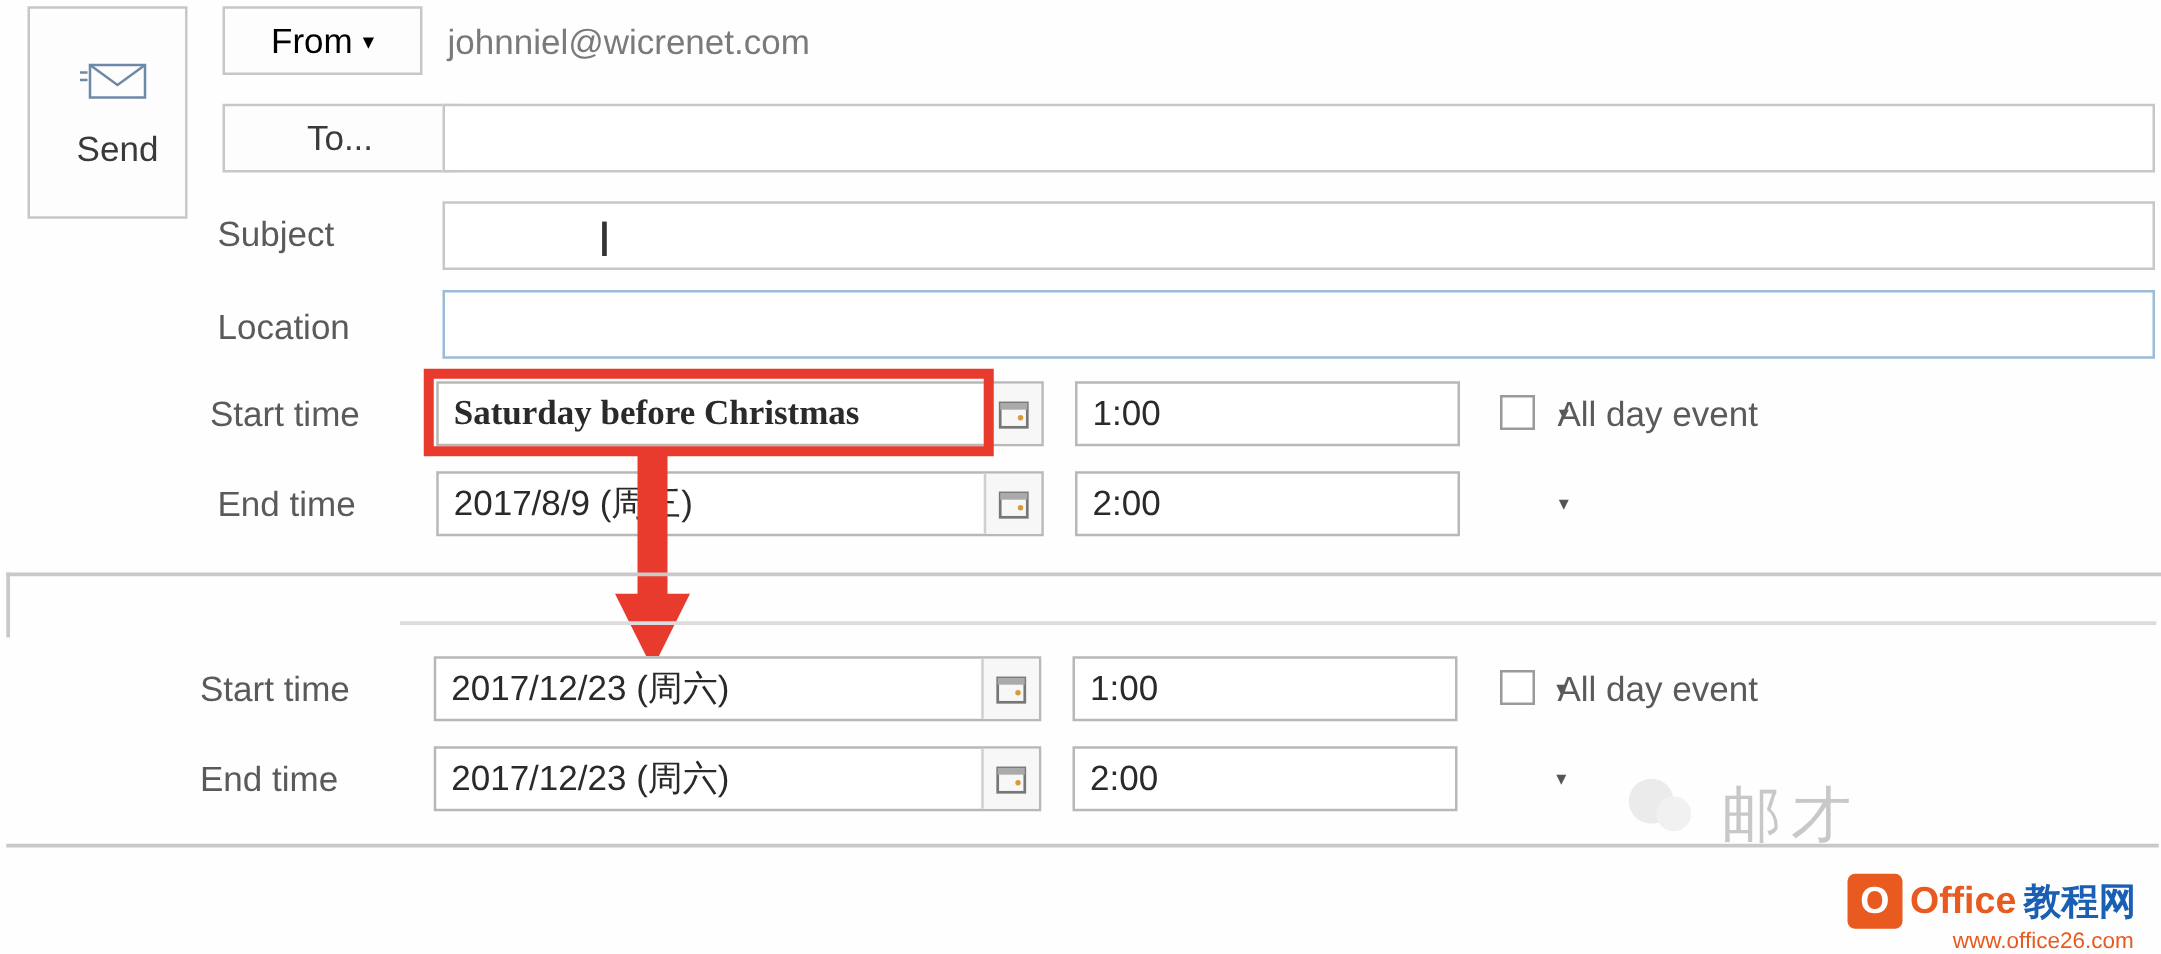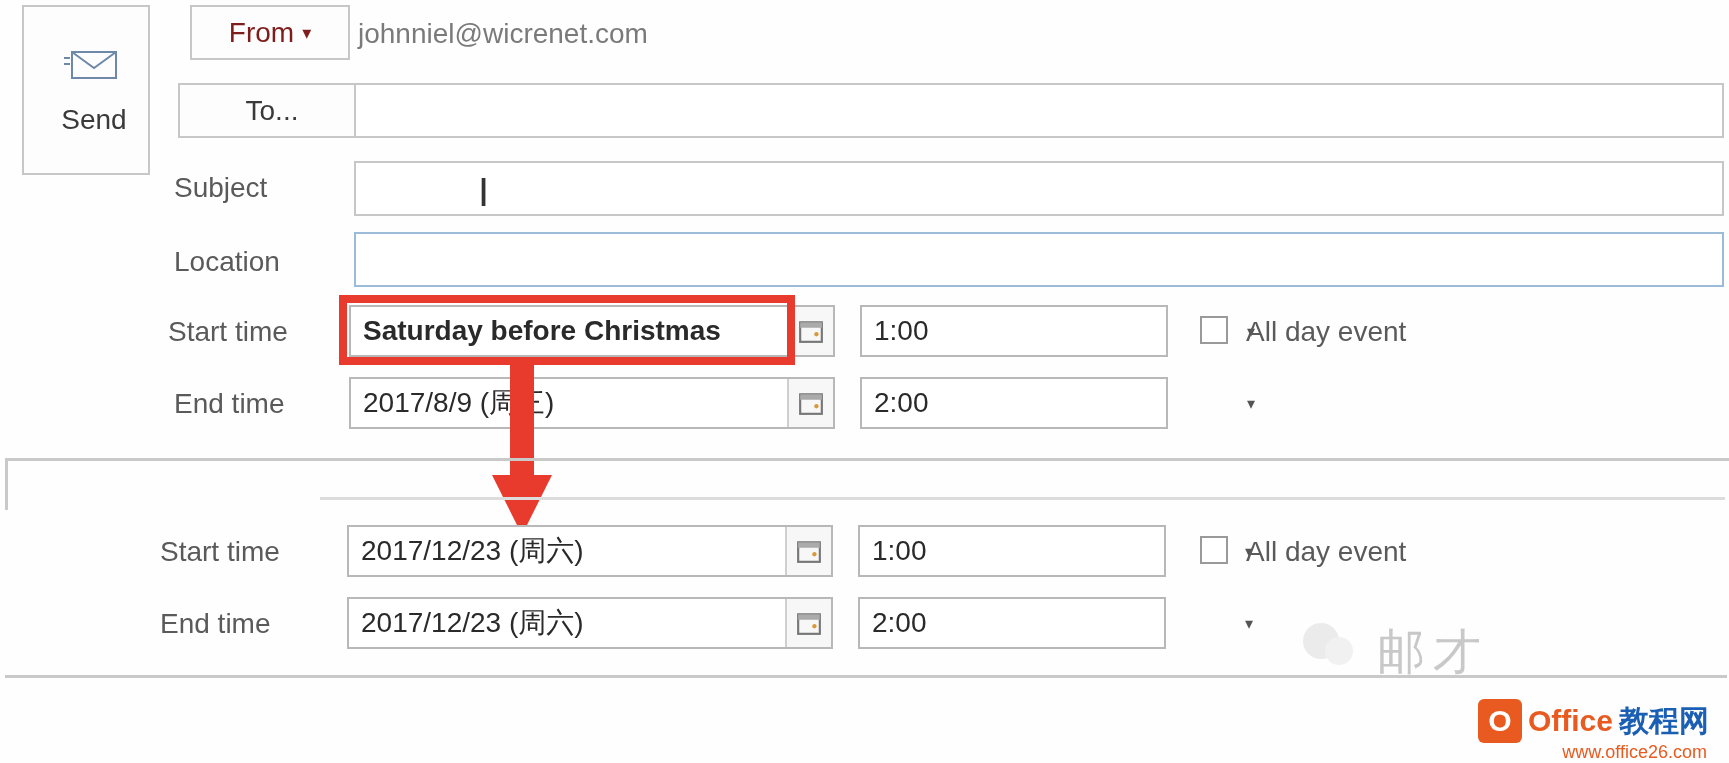--- a/index.html
+++ b/index.html
@@ -21,21 +21,21 @@
   
   .lbl {
     position: absolute; font-size: 28px; color: #5a5a5a;
   }
 
   
   .from-btn {
     position: absolute; left: 178px; top: 5px; width: 160px; height: 55px;
     border: 2px solid #c7c7c7; background: #fdfdfd;
     display: flex; align-items: center; justify-content: center; gap: 8px;
-    font-size: 28px; color: #7f1d1d; margin-left: 12px;
+    font-size: 28px; color: #000000;
   }
   .caret-down { font-size: 18px; }
 
   
   .from-value {
     position: absolute; left: 358px; top: 18px; font-size: 28px; color: #7a7a7a;
   }
 
   
   .to-btn {
@@ -171,21 +171,21 @@
 
   <div class="lbl subject">Subject</div>
   <input id="subj-input" class="big-input" value="" style="">
   <div class="text-cursor">I</div>
 
   <div class="lbl location">Location</div>
   <input id="loc-input" class="big-input" value="" style="">
 
   <div class="lbl st1">Start time</div>
   <div id="date1" class="date-combo">
-    <input style="font-weight: 600;" value="Saturday before Christmas">
+    <input style="font-weight: 600; font-family: Liberation Serif, serif;" value="Saturday before Christmas">
     <div class="cal-btn">
       <svg viewBox="0 0 24 24">
           <rect x="2" y="4" width="20" height="18" fill="none" stroke="#777" stroke-width="2"></rect>
           <rect x="2" y="4" width="20" height="5" fill="#aaa"></rect>
           <circle cx="17" cy="15" r="2" fill="#d99a3a"></circle>
         </svg>
     </div>
   </div>
   <div id="time1" class="time-combo">
     <input value="1:00" style="">

